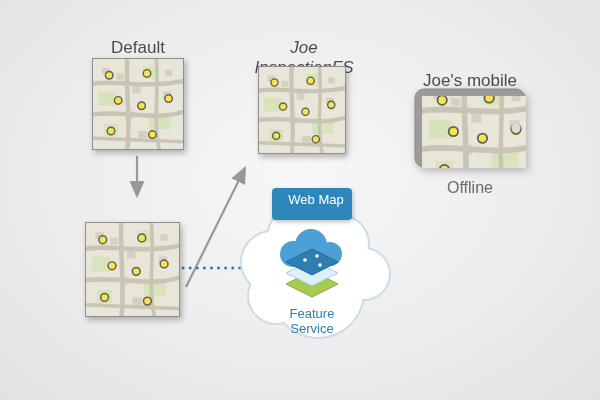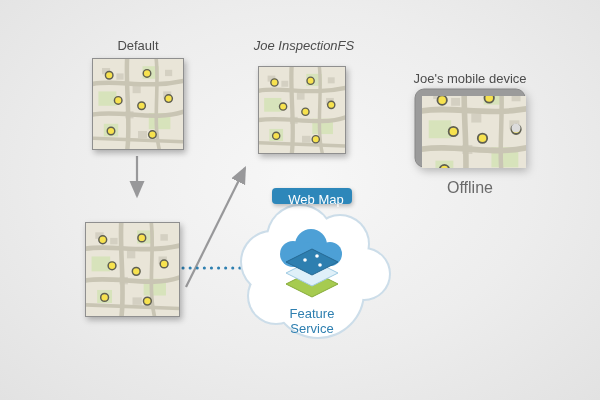--- a/index.html
+++ b/index.html
@@ -3,32 +3,32 @@
 <meta charset="utf-8">
 <style>
   * { margin:0; padding:0; box-sizing:border-box; }
   html,body { background:#ffffff; }
   body { font-family:"Liberation Sans", sans-serif; }
   .canvas{
     position:relative; width:600px; height:400px; overflow:hidden;
     background: radial-gradient(ellipse at 50% 45%, #f7f7f7 0%, #ededed 55%, #e2e2e2 100%);
   }
   .node-label{
-    position:absolute; font-size:13px; color:#4c4c4c; text-align:center;
+    position:absolute; font-size:17px; color:#4c4c4c; text-align:center;
   }
   .map-thumb{
     position:absolute; border:1px solid #8f8f8f; background:#e9e5d8;
     box-shadow: 2px 3px 6px rgba(0,0,0,0.28);
   }
   .map-thumb svg{ display:block; width:100%; height:100%; }
 
   .overlay{ position:absolute; left:0; top:0; pointer-events:none; }
 
   .webmap-badge{
-    position:absolute; left:272px; top:188px; width:80px; height:16px;
+    position:absolute; left:272px; top:188px; width:80px; height:32px;
     background:#2d87ba; color:#ffffff; font-size:13px; line-height:24px;
     text-align:center; border-radius:4px; box-shadow:1px 2px 4px rgba(0,0,0,0.25);padding-left:8px;
   }
 
   .device{ position:absolute; left:414px; top:88px; width:112px; height:80px;
     filter: drop-shadow(2px 3px 4px rgba(0,0,0,0.25)); }
   .device svg{ display:block; width:100%; height:100%; }
 
   .device-status{
     position:absolute; left:400px; top:180px; width:140px;

